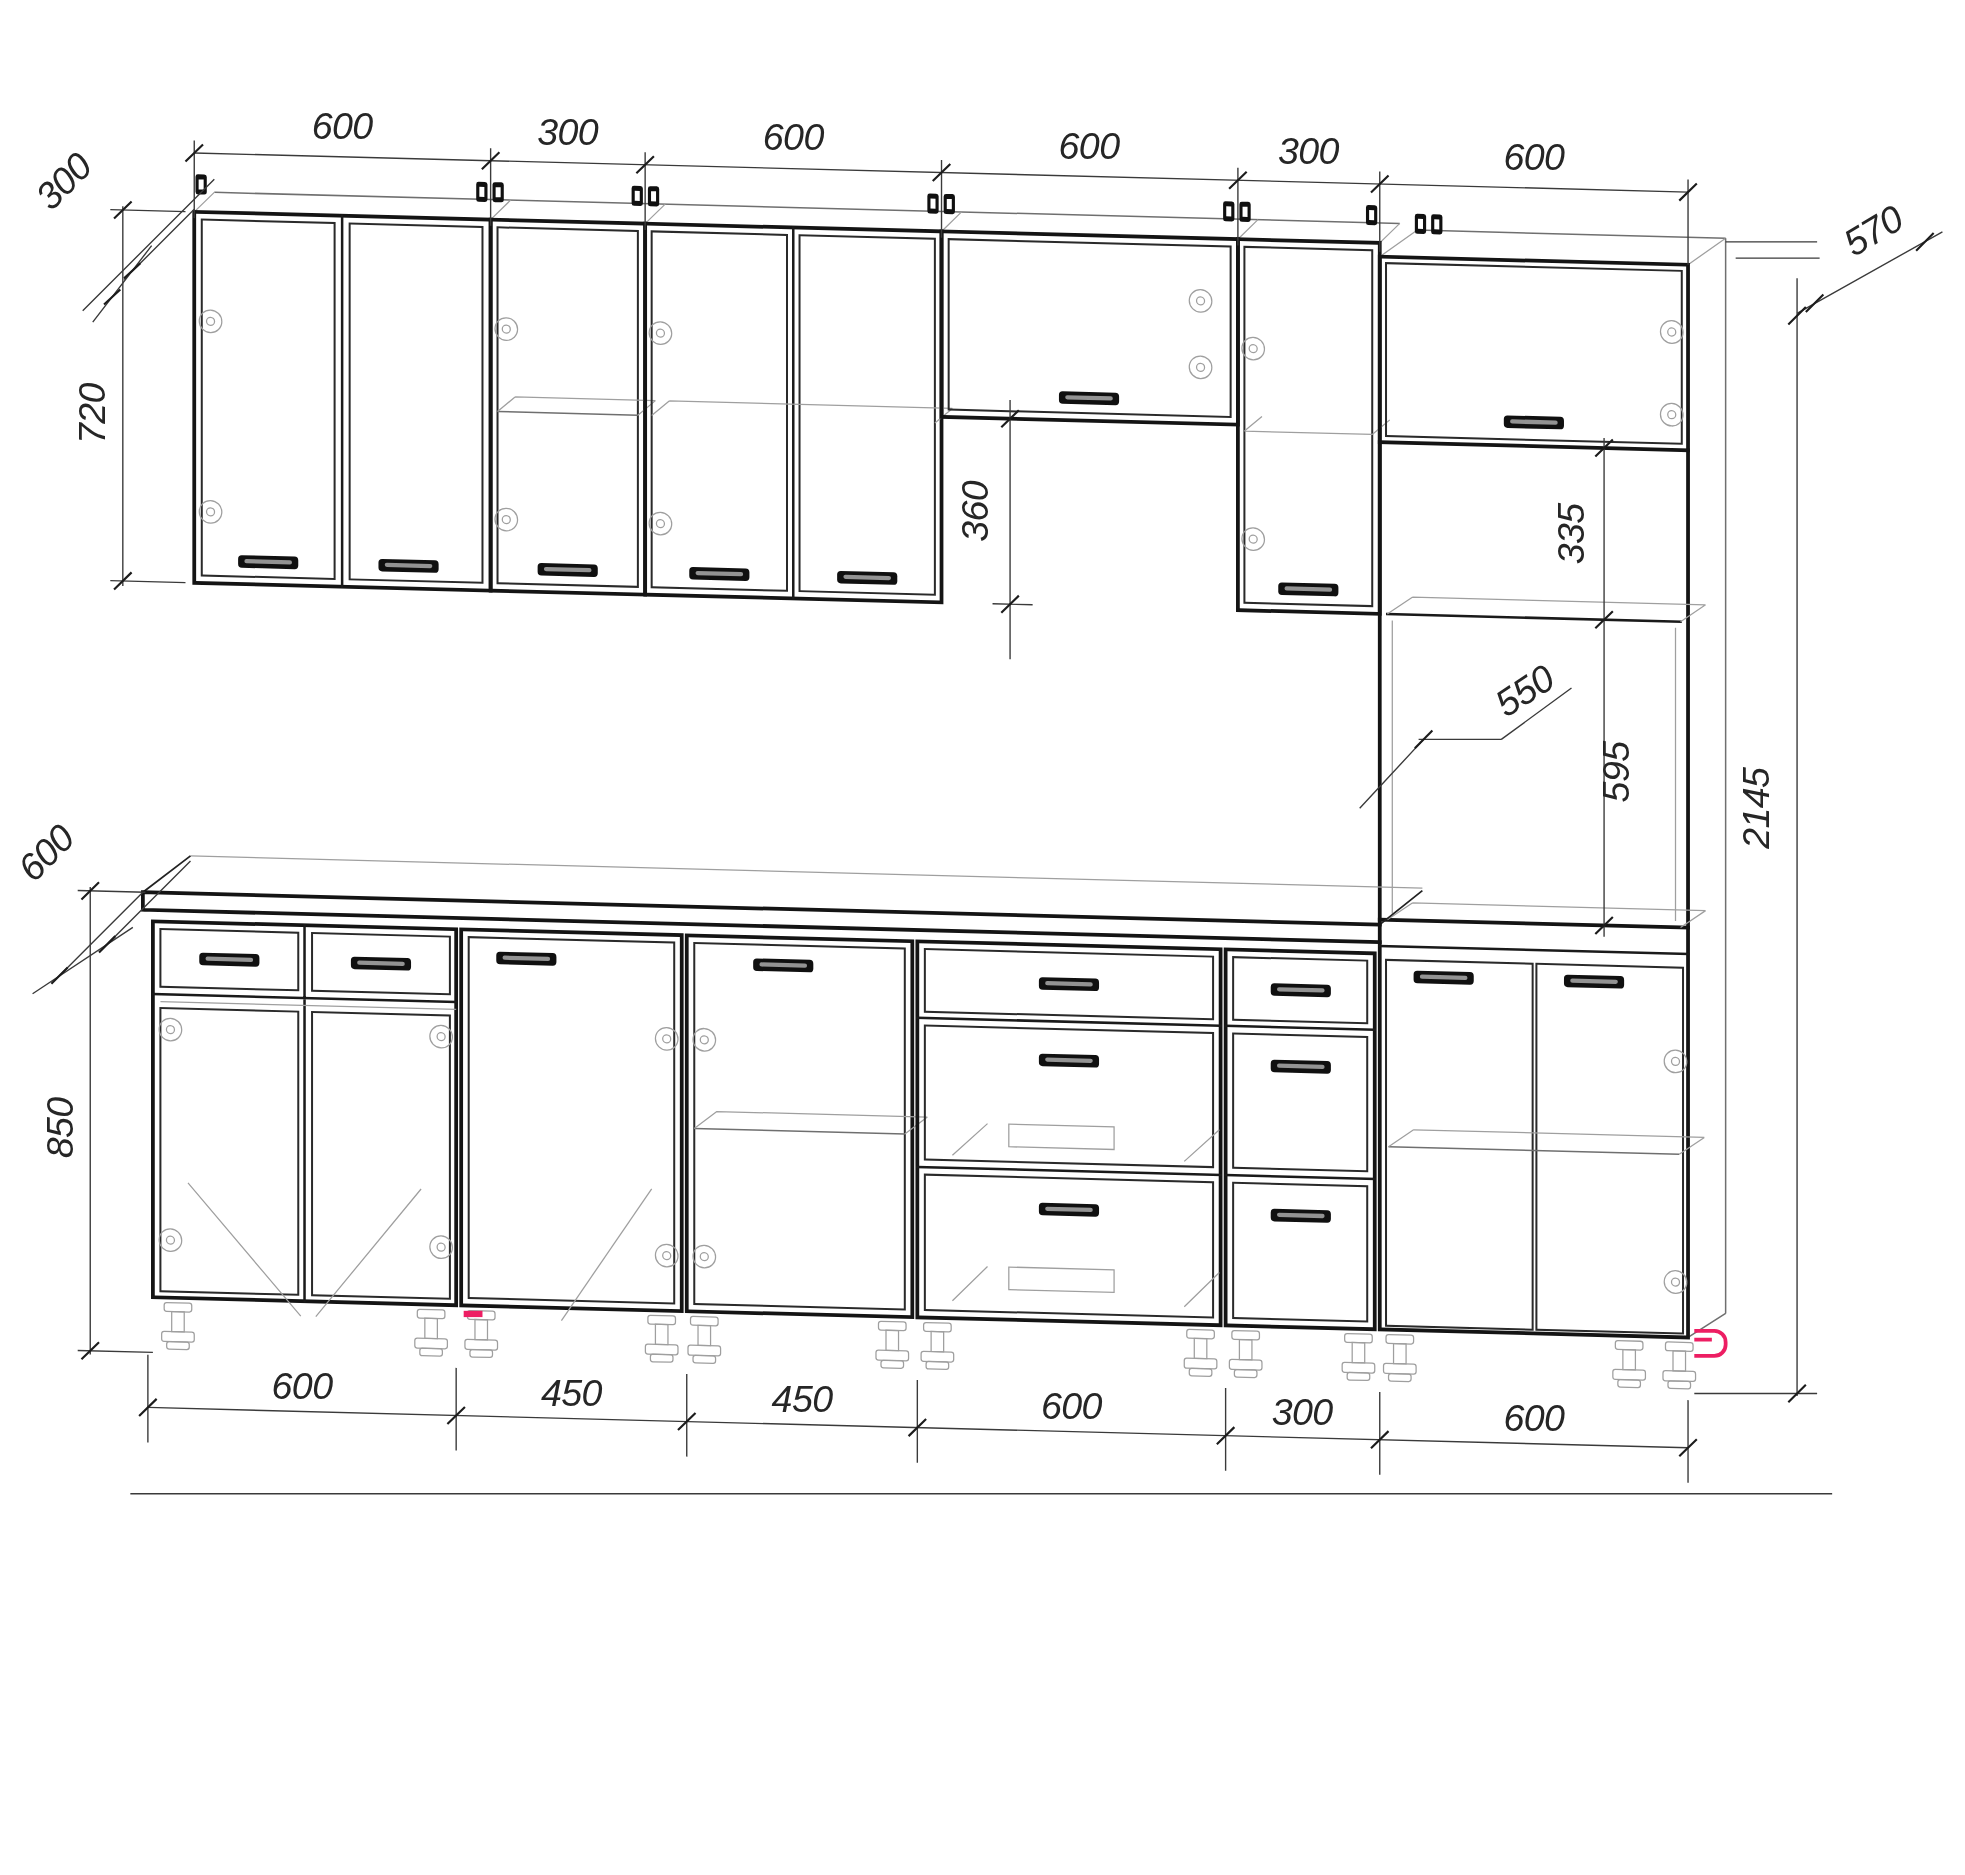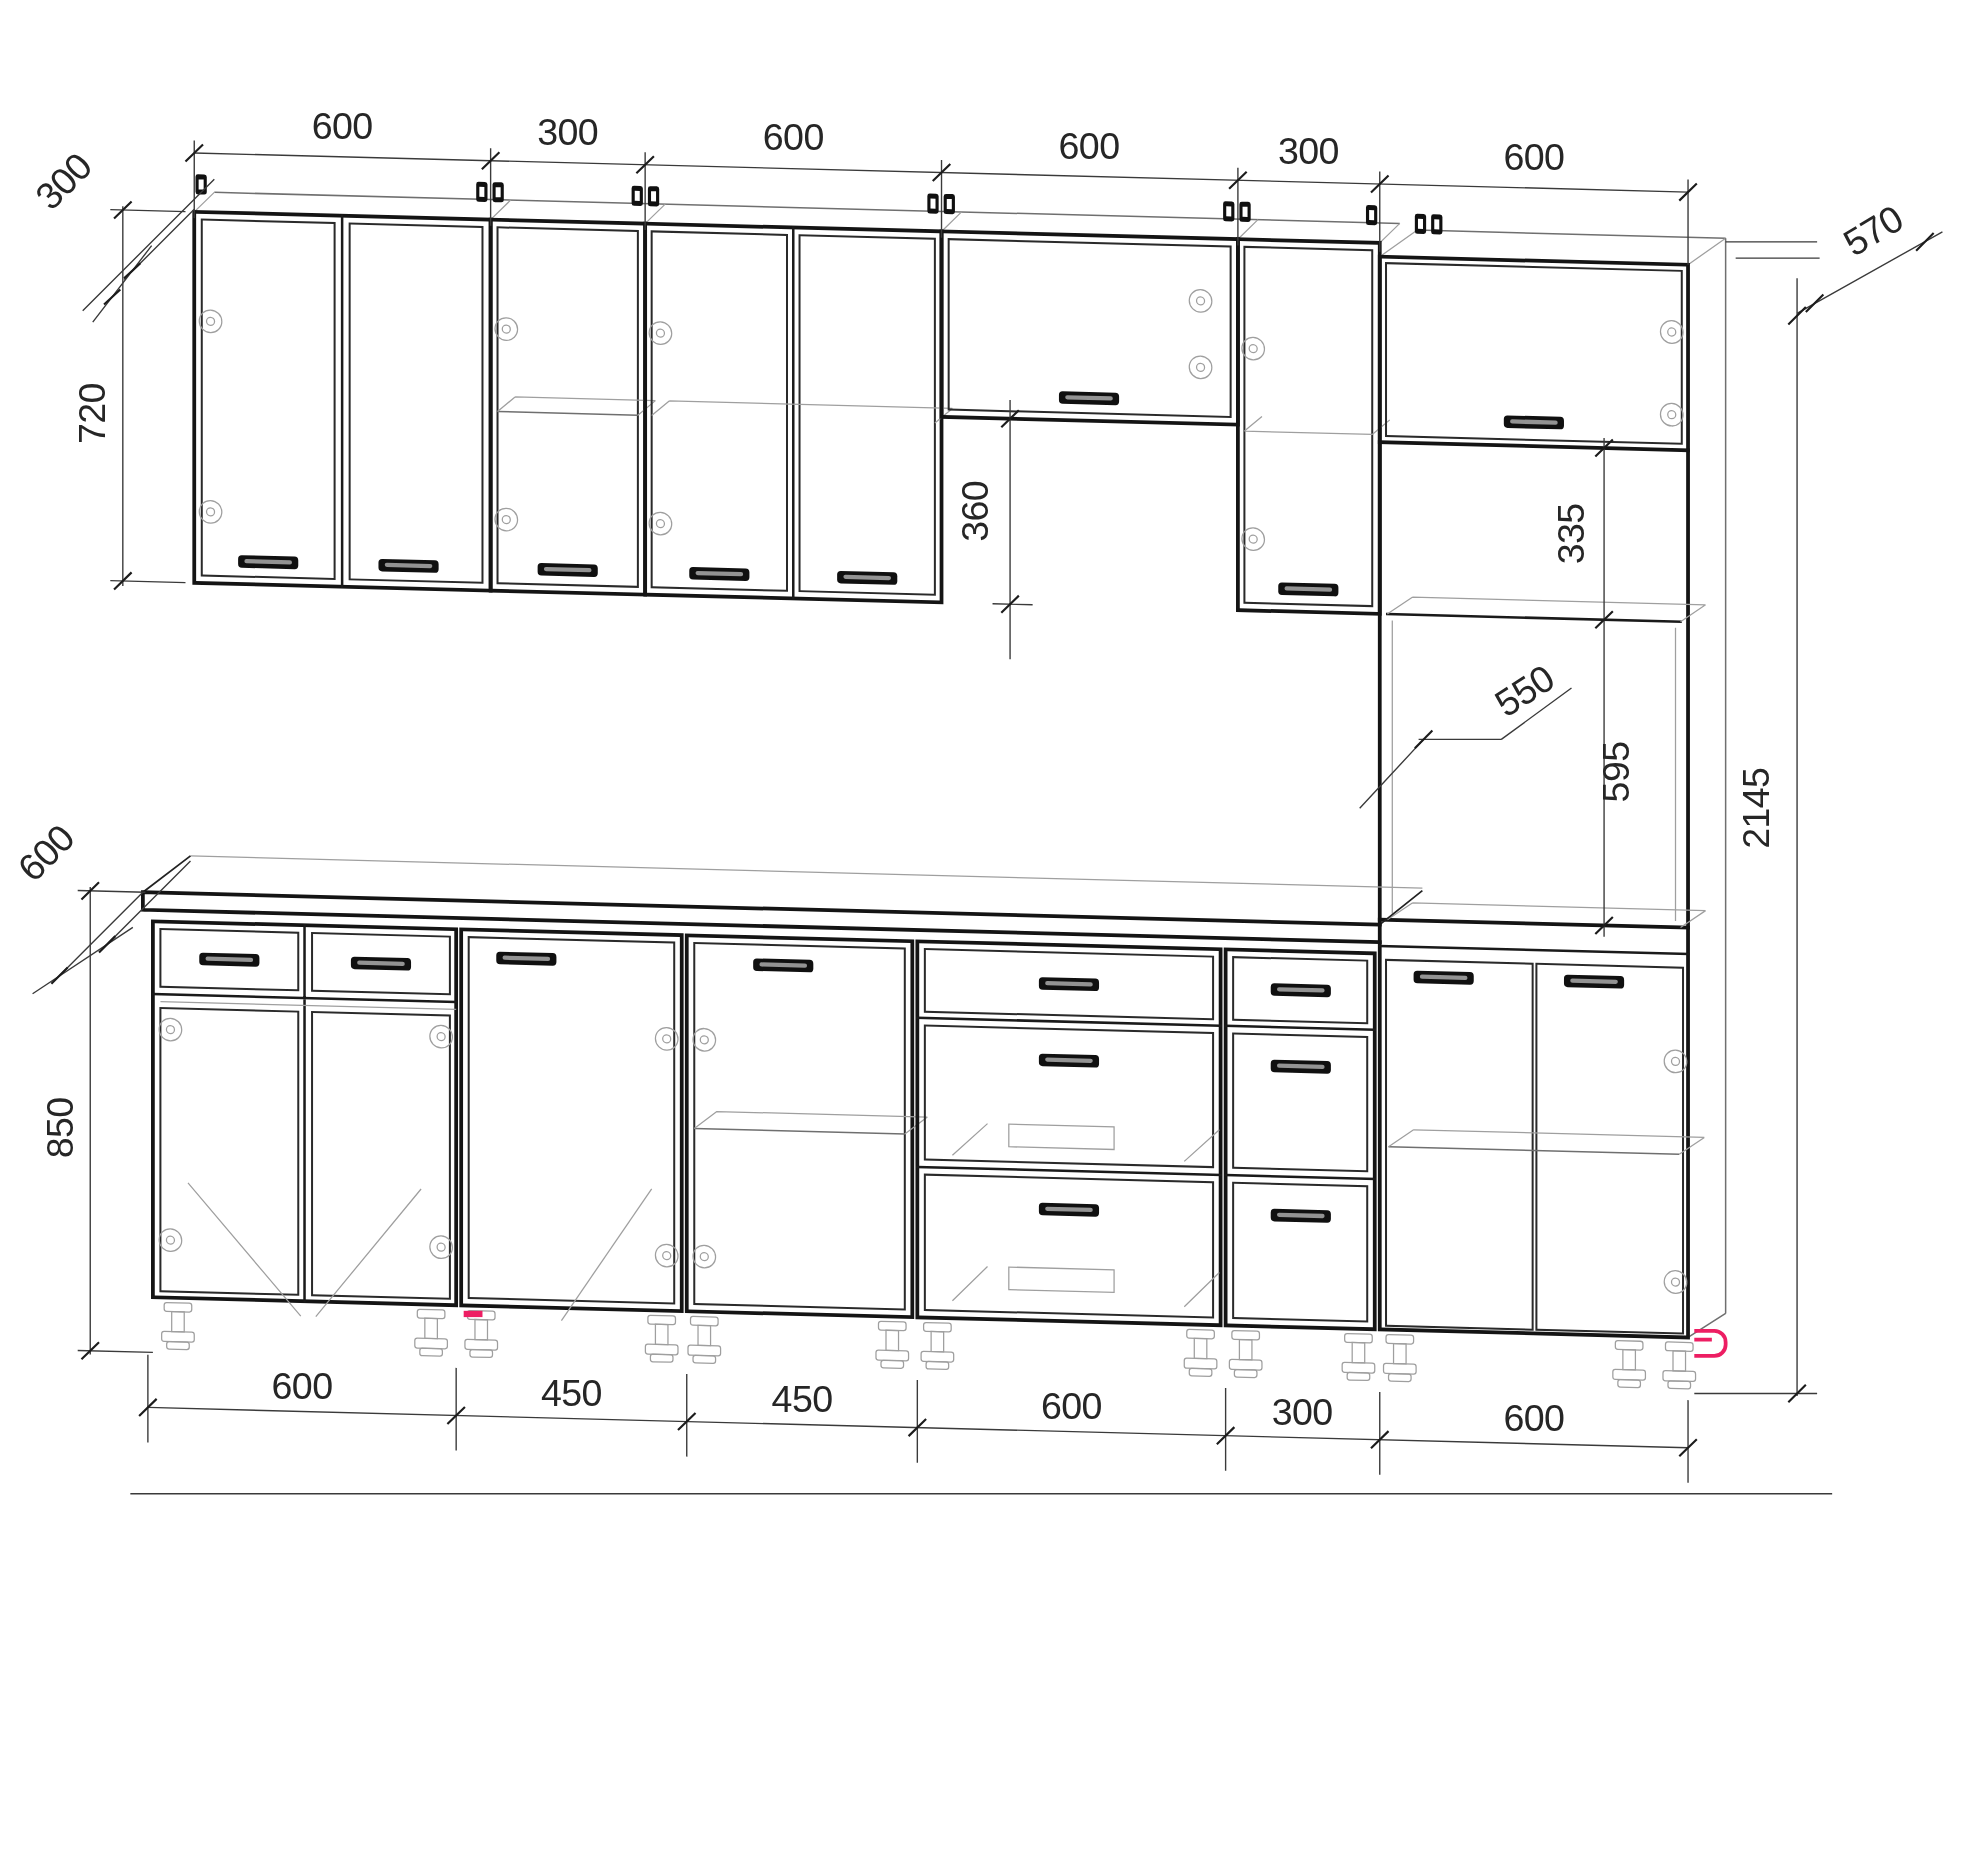--- a/index.html
+++ b/index.html
@@ -1,16 +1,16 @@
 <!DOCTYPE html>
 <html style="font-size:6.3px"><head>
 <meta charset="utf-8">
 <style>
   html,body{margin:0;padding:0;background:#fff;}
-  .stage{width:100%;background:#0369a1;}
+  .stage{width:100%;background:#0369a1;font-style:italic;}
   svg{display:block;width:100%;height:auto;background:#fff;}
   
   .hv{stroke:#141414;stroke-width:3;fill:none;stroke-linecap:square}
   .md{stroke:#1a1a1a;stroke-width:2;fill:none;stroke-linecap:square}
   .thin{stroke:#222;stroke-width:1.4;fill:none}
   .door{stroke:#2a2a2a;stroke-width:1.6;fill:none}
   .wire{stroke:#9f9f9f;stroke-width:1;fill:none}
   .wire2{stroke:#6f6f6f;stroke-width:1.2;fill:none}
   .dim{stroke:#3a3a3a;stroke-width:1.1;fill:none}
   .tick{stroke:#1c1c1c;stroke-width:1.7;fill:none}

